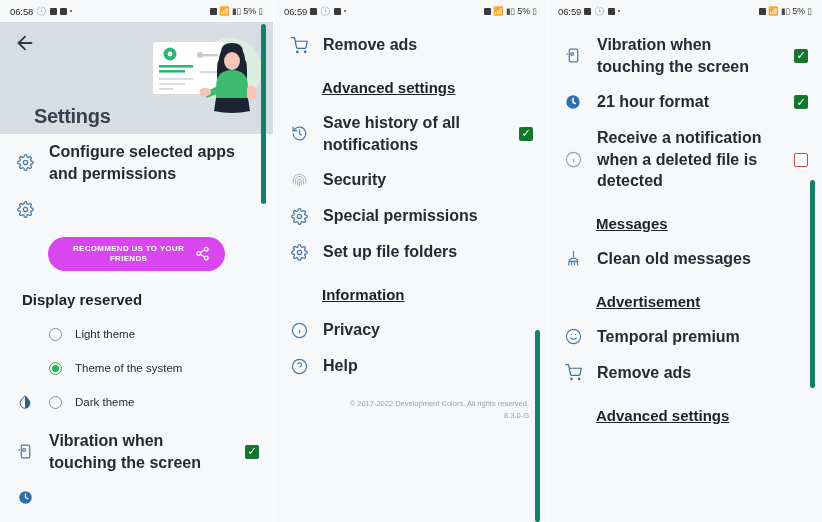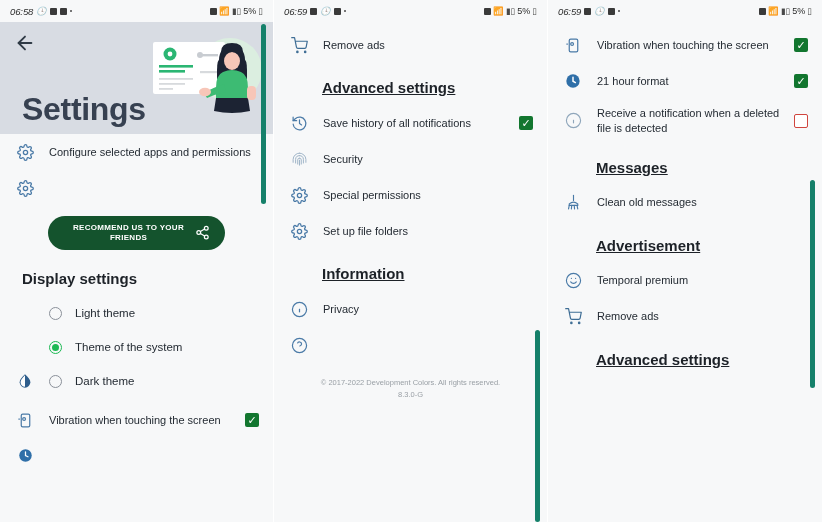--- a/index.html
+++ b/index.html
@@ -21,21 +21,21 @@
   
   .statusbar {
     height: 22px;
     display: flex; align-items: center;
     justify-content: space-between;
     padding: 0 10px;
     background: #f7f8f9;
     font-size: 9px;
     color: #2b2b2b;
   }
-  .sb-left { display: flex; align-items: center; gap: 3px; font-style: italic; }
+  .sb-left { display: flex; align-items: center; gap: 3px; }
   .sb-right { display: flex; align-items: center; gap: 2px; }
   .sb-time { font-size: 9.5px; letter-spacing: -0.1px; }
   .sb-ico { font-size: 8.5px; line-height: 1; opacity: .85; }
   .sb-dot { width: 2.5px; height: 2.5px; background: #4a4a4a; border-radius: 50%; display:inline-block; }
   .sb-sq { width: 7px; height: 7px; background: #3a3a3a; border-radius: 1px; display:inline-block; }
   .sb-batt { font-size: 9px; }
 
   
   .hero {
     height: 112px;
@@ -44,22 +44,22 @@
     padding: 10px 14px;
   }
   .back-arrow {
     width: 22px; height: 22px;
     color: #2f3a45;
     font-size: 20px; line-height: 20px;
     cursor: pointer;
   }
   .hero-title {
     position: absolute;
-    left: 22px; bottom: 6px;
-    font-size: 32px;
+    left: 34px; bottom: 6px;
+    font-size: 20px;
     font-weight: bold;
     color: #374151;
     letter-spacing: -0.3px;
   }
   .hero-illus { position: absolute; right: 6px; top: 6px; }
 
   
   .content { padding: 0 0 4px 0; }
   .row {
     display: flex; align-items: center;
@@ -67,23 +67,24 @@
     min-height: 30px;
     gap: 13px;
   }
   .row-ico {
     width: 22px; min-width: 22px; height: 22px;
     display: flex; align-items: center; justify-content: center;
     color: #4a7aa7;
   }
   .row-label {
     flex: 1;
-    font-size: 11px;
+    font-size: 16px;
     color: #242b33;
     line-height: 1.35;
+    font-weight: bold;
   }
   .section-h {
     font-size: 15px;
     font-weight: bold;
     color: #1d2228;
     padding: 16px 14px 9px 22px;
   }
   .section-h.indent2 { padding-left: 48px; text-decoration: underline; }
 
   
@@ -108,40 +109,40 @@
   .radio.sel::after {
     content: ""; width: 7px; height: 7px; border-radius: 50%;
     background: #1db954;
   }
   .radio-label { font-size: 11.5px; color: #242b33; }
 
   
   .btn-wrap { display: flex; justify-content: center; padding: 10px 0 4px; }
   .btn-rec {
     width: 177px; height: 34px;
-    background: #14532d;
+    background: #d946ef;
     border-radius: 17px;
     display: flex; align-items: center;
     padding: 0 14px;
     cursor: pointer;
   }
   .btn-rec-label {
     flex: 1;
     text-align: center;
     color: #ffffff;
     font-size: 8px;
     font-weight: bold;
     letter-spacing: .3px;
     line-height: 1.25;
   }
   .btn-share { color: #fff; width: 16px; height: 16px; }
 
   
   .footer {
-    text-align: center;
+    text-align: right;
     color: #9aa0a6;
     font-size: 7.5px;
     line-height: 1.6;
     padding: 14px 18px 8px;
   }
 
   
   .scrollbar {
     position: absolute;
     right: 7px;
@@ -241,21 +242,21 @@
                 <circle cx="18" cy="5" r="3"></circle>
                 <circle cx="6" cy="12" r="3"></circle>
                 <circle cx="18" cy="19" r="3"></circle>
                 <line x1="8.59" y1="13.51" x2="15.42" y2="17.49"></line>
                 <line x1="15.41" y1="6.51" x2="8.59" y2="10.49"></line>
               </svg>
           </span>
         </div>
       </div>
 
-      <div class="section-h">Display settings</div>
+      <div class="section-h">Display reserved</div>
 
       <div class="radio-row" style="padding-left:14px;">
         <span class="row-ico"></span>
         <span class="radio"></span>
         <span class="radio-label">Light theme</span>
       </div>
 
       <div class="radio-row" style="padding-left:14px;">
         <span class="row-ico"></span>
         <span class="radio sel"></span>
@@ -394,20 +395,21 @@
       </div>
 
       <div class="row">
         <span class="row-ico">
           <svg width="17" height="17" viewBox="0 0 24 24" fill="none" stroke="#4a7aa7" stroke-width="1.7">
               <circle cx="12" cy="12" r="10"></circle>
               <path d="M9.09 9a3 3 0 0 1 5.83 1c0 2-3 3-3 3"></path>
               <line x1="12" y1="17" x2="12.01" y2="17"></line>
             </svg>
         </span>
+        <span class="row-label">Help</span>
       </div>
 
       <div class="footer">
         <div>© 2017-2022 Development Colors. All rights reserved.</div>
         <div>8.3.0-G</div>
       </div>
     </div>
 
     <div class="scrollbar" style="top:330px; height:192px;"></div>
   </div>

